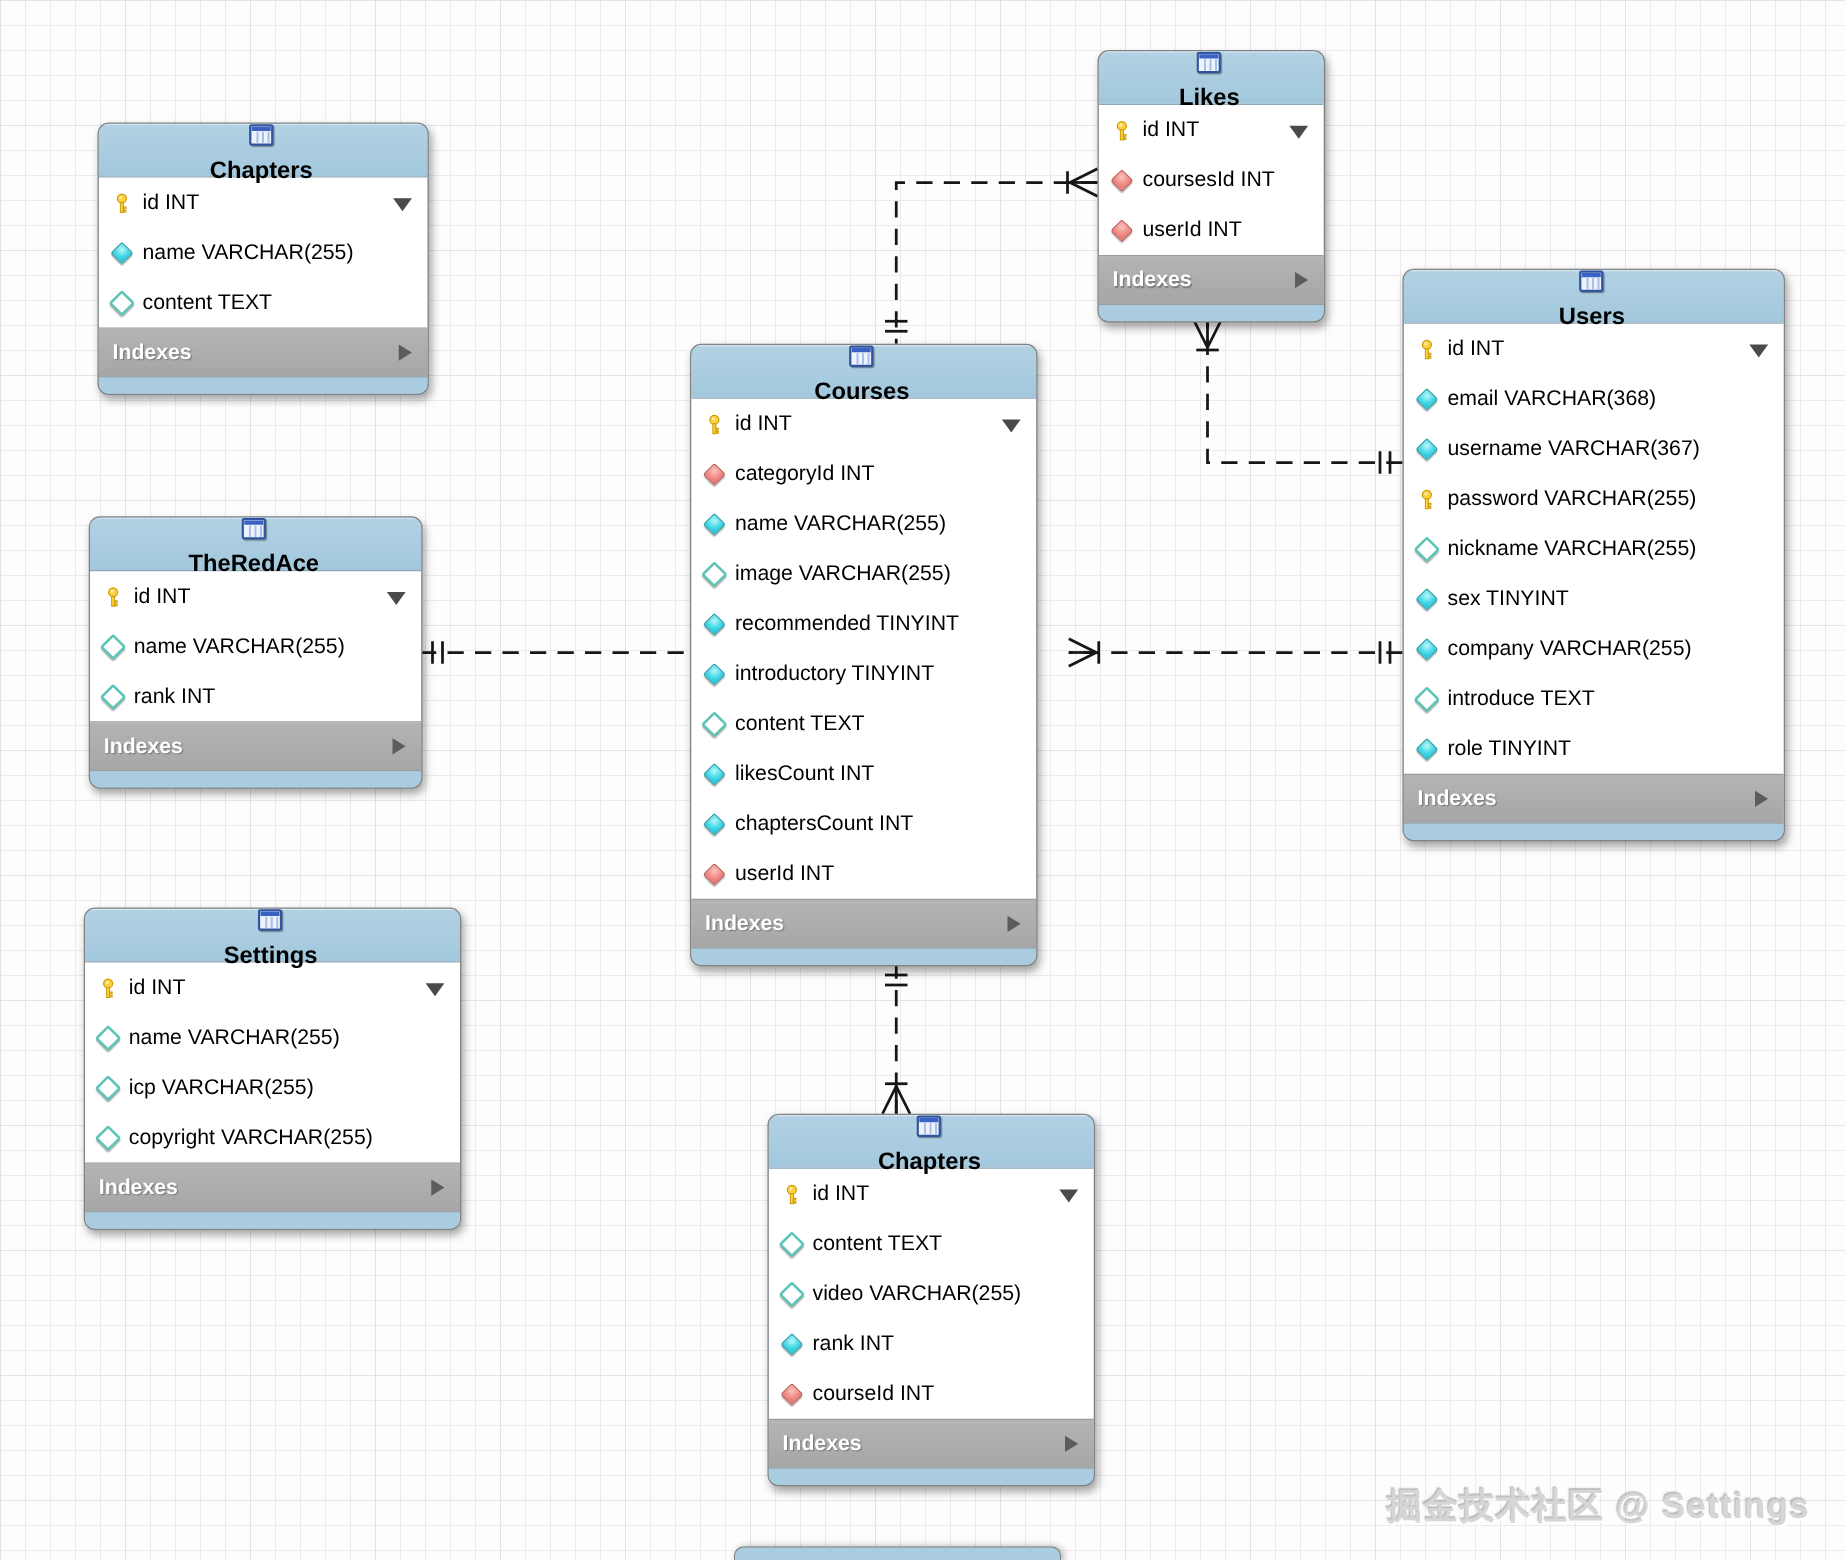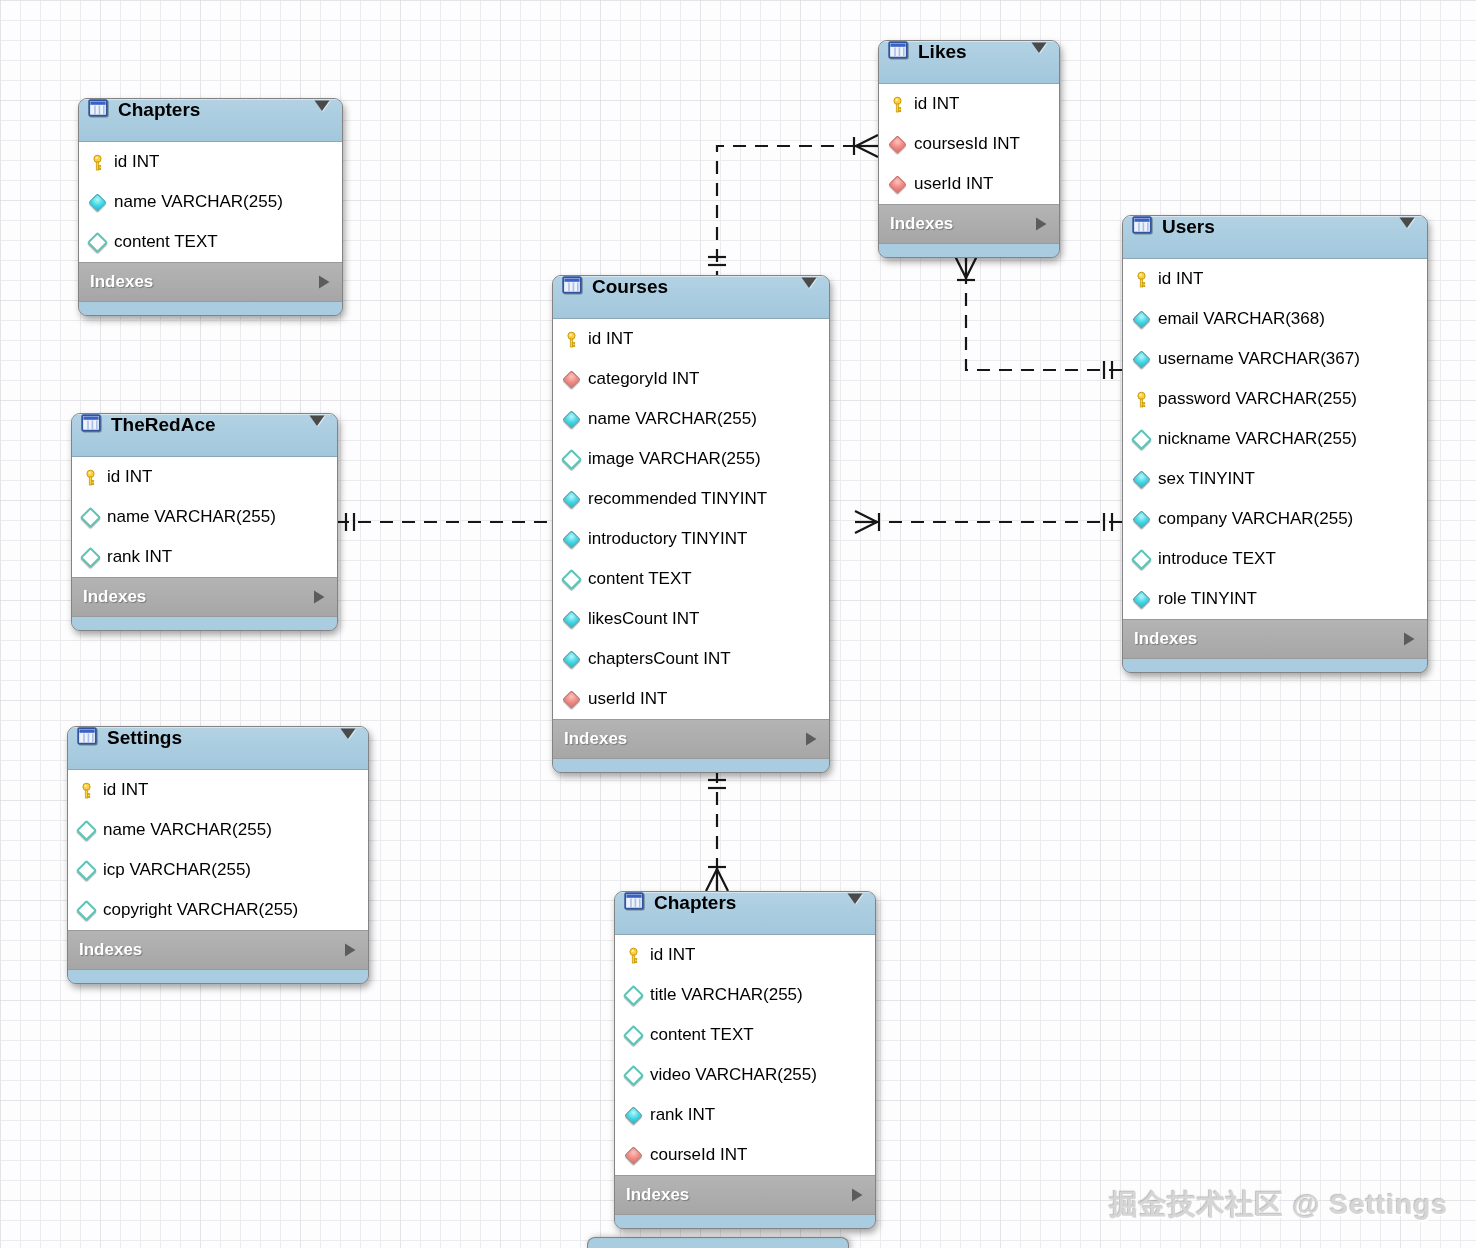--- a/index.html
+++ b/index.html
@@ -18,23 +18,24 @@
   .rel-line{fill:none;stroke:#161616;stroke-width:2.2;stroke-dasharray:13 9;}
   .rel-mark{fill:none;stroke:#161616;stroke-width:2.2;}
 
   .db-table{
     position:absolute;z-index:2;
     border:1px solid #838383;border-radius:9px;overflow:hidden;
     box-shadow:2px 4px 7px rgba(0,0,0,.35);
     background:#A9CCE0;
   }
   .tbl-header{
-    height:42px;display:flex;align-items:flex-start;gap:9px;
+    height:42px;display:flex;align-items:center;gap:9px;
     padding:0 12px 0 9px;background:linear-gradient(#B3D2E4,#A2C7DC);
     box-shadow:inset 0 1px 0 rgba(255,255,255,.45);
+    flex-direction:column;
   }
   .tbl-icon{display:flex;filter:drop-shadow(1px 1px 0 rgba(0,0,0,.35));}
   .tbl-title{font-size:19px;font-weight:700;color:#000;flex:1 1 auto;}
   .tbl-caret{display:flex;margin-left:auto;filter:drop-shadow(1px 1px 0 rgba(255,255,255,.5));}
   .tbl-body{background:#fff;border-top:1px solid #8FA6B5;border-bottom:1px solid #9a9a9a;}
   .tbl-row{height:40px;display:flex;align-items:center;gap:8px;padding:0 9px;}
   .col-label{font-size:17px;color:#000;white-space:nowrap;}
   .col-icon{width:18px;height:18px;display:flex;align-items:center;justify-content:center;flex:0 0 18px;}
   .dia{width:11px;height:11px;transform:rotate(45deg);border-radius:2px;box-shadow:1px 1px 1px rgba(0,0,0,.3);}
   .dia.filled{background:radial-gradient(circle at 32% 32%, #B8F6FA, #41D8E6 55%, #1DB9CE);border:1px solid #2B9EAA;}
@@ -546,26 +547,20 @@
               <rect x="8.7" y="11.6" width="2" height="1.4" fill="#FFCF3F" stroke="#C99B06" stroke-width="0.8"></rect>
               <rect x="8.7" y="14.2" width="2" height="1.4" fill="#FFCF3F" stroke="#C99B06" stroke-width="0.8"></rect>
             </svg>
           </span>
           <span class="col-label">id INT</span>
         </div>
         <div class="tbl-row">
           <span class="col-icon">
             <span class="dia outline"></span>
           </span>
-          <span class="col-label">title VARCHAR(255)</span>
-        </div>
-        <div class="tbl-row">
-          <span class="col-icon">
-            <span class="dia outline"></span>
-          </span>
           <span class="col-label">content TEXT</span>
         </div>
         <div class="tbl-row">
           <span class="col-icon">
             <span class="dia outline"></span>
           </span>
           <span class="col-label">video VARCHAR(255)</span>
         </div>
         <div class="tbl-row">
           <span class="col-icon">

